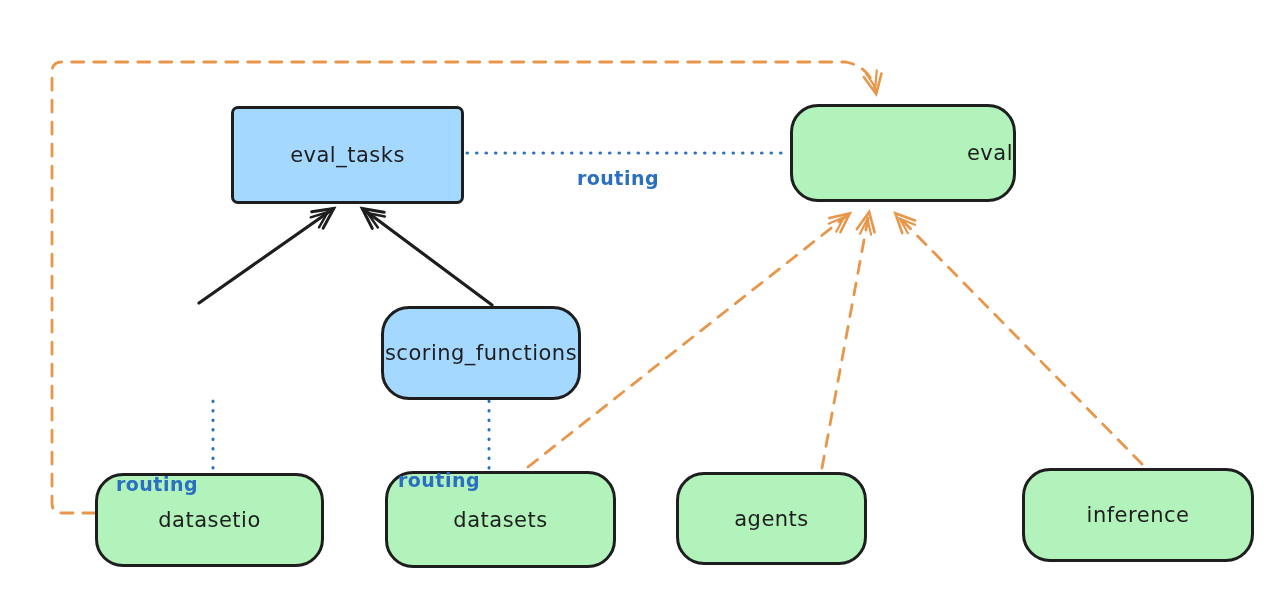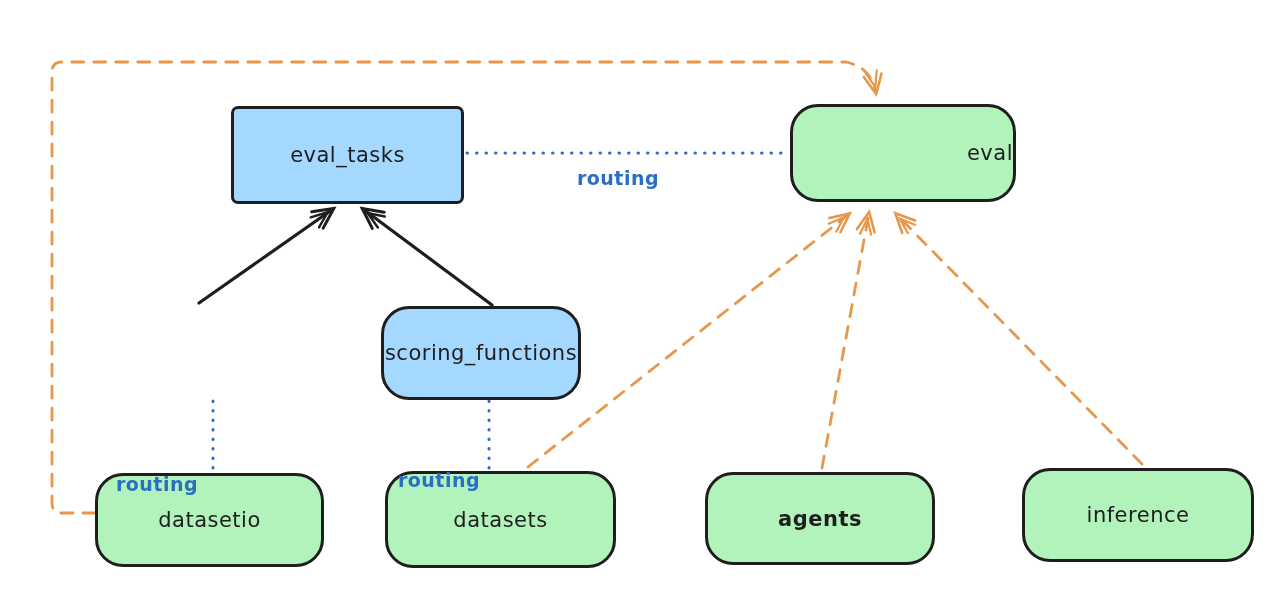--- a/index.html
+++ b/index.html
@@ -95,21 +95,21 @@
   </div>
 
   <div class="node green" style="left:95px;   top:473px; width:229px; height:94px;">
     <span>datasetio</span>
   </div>
 
   <div class="node green" style="left:385px;  top:471px; width:231px; height:97px;">
     <span>datasets</span>
   </div>
 
-  <div class="node green" style="left:705px;  top:472px; width:230px; height:93px;font-weight:bold;">
+  <div class="node green" style="left:676px;  top:472px; width:191px; height:93px;">
     <span>agents</span>
   </div>
 
   <div class="node green" style="left:1022px; top:468px; width:232px; height:94px;">
     <span>inference</span>
   </div>
 
   <div class="edge-label" style="left:573px; top:119px; width:90px;">routing</div>
 
   <div class="edge-label" style="left:112px; top:425px; width:90px;">routing</div>

